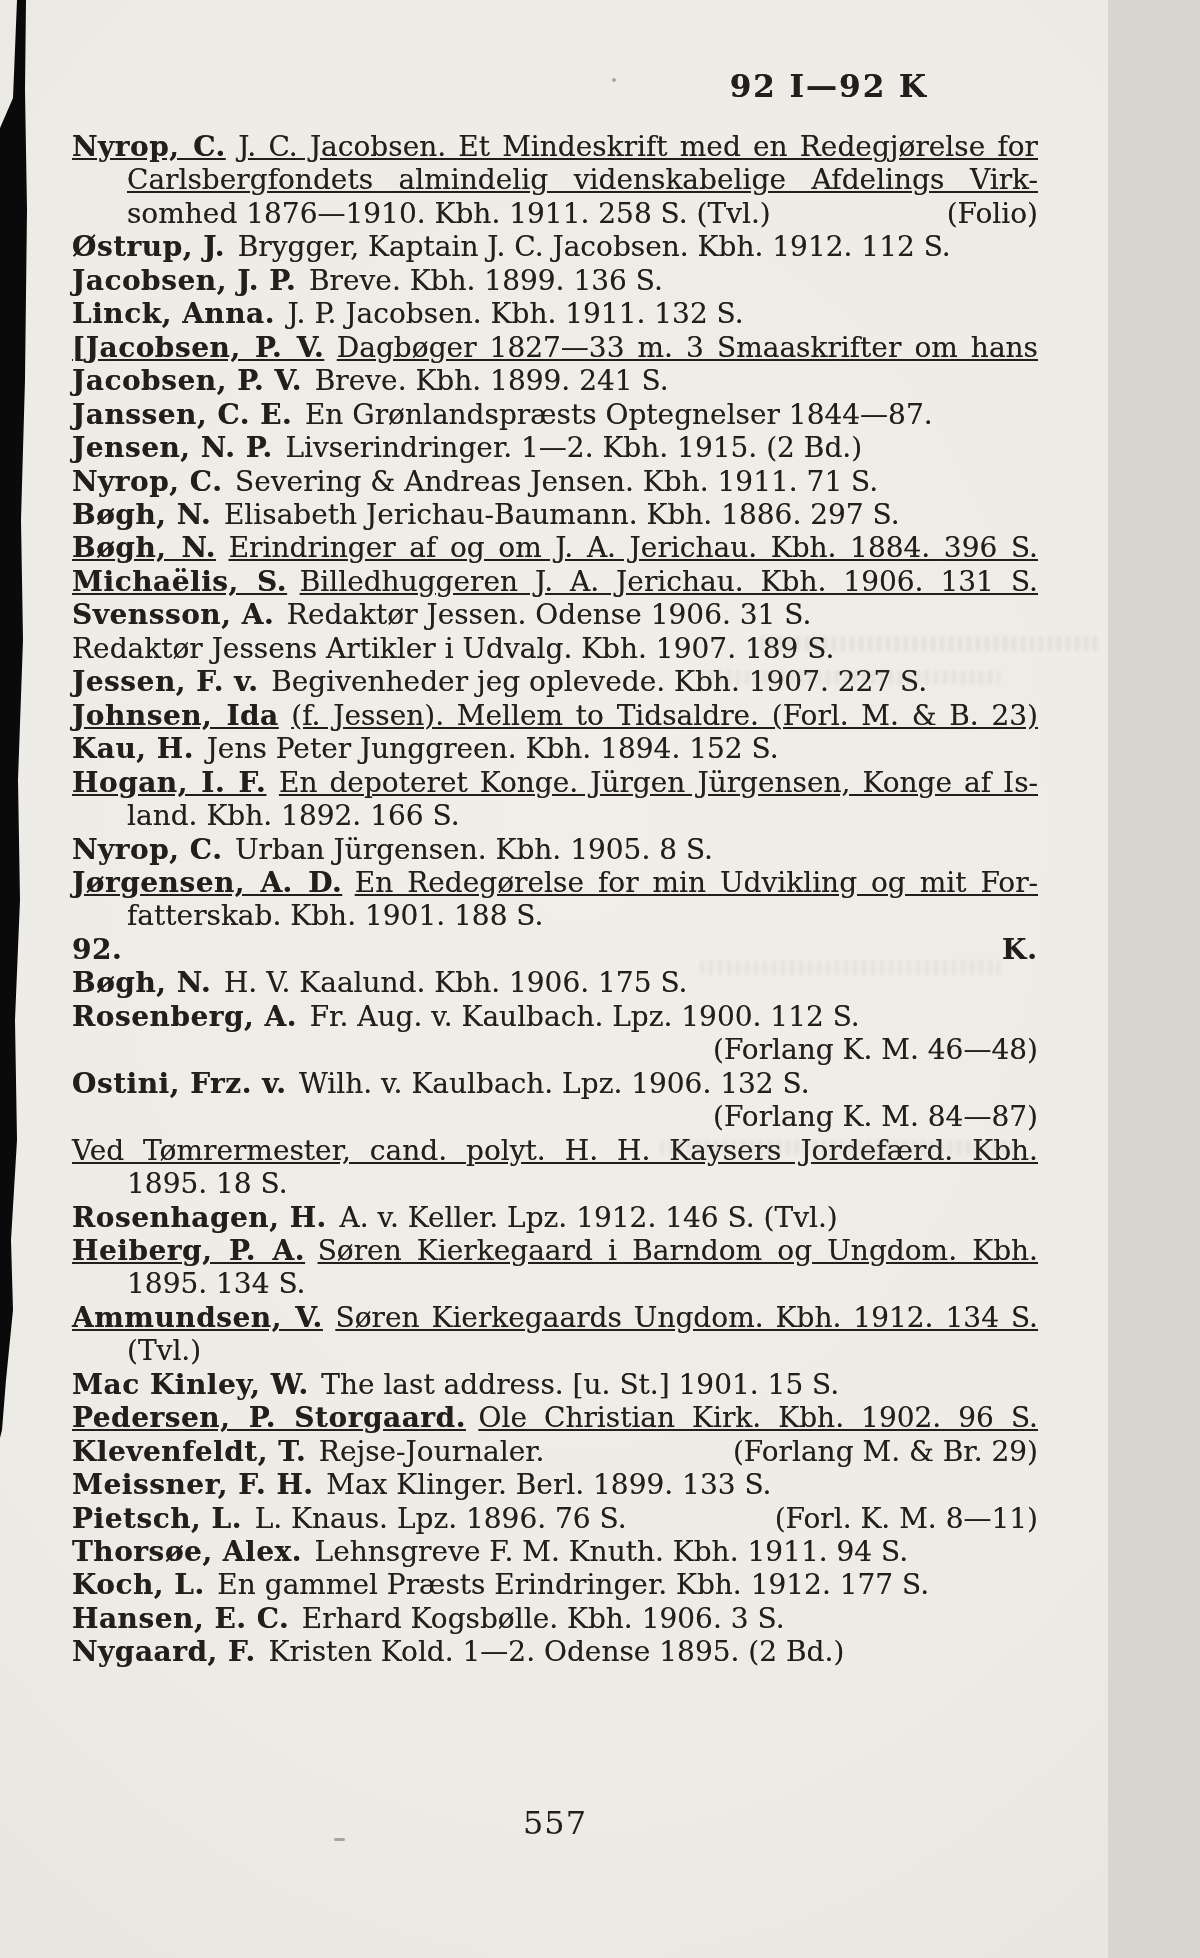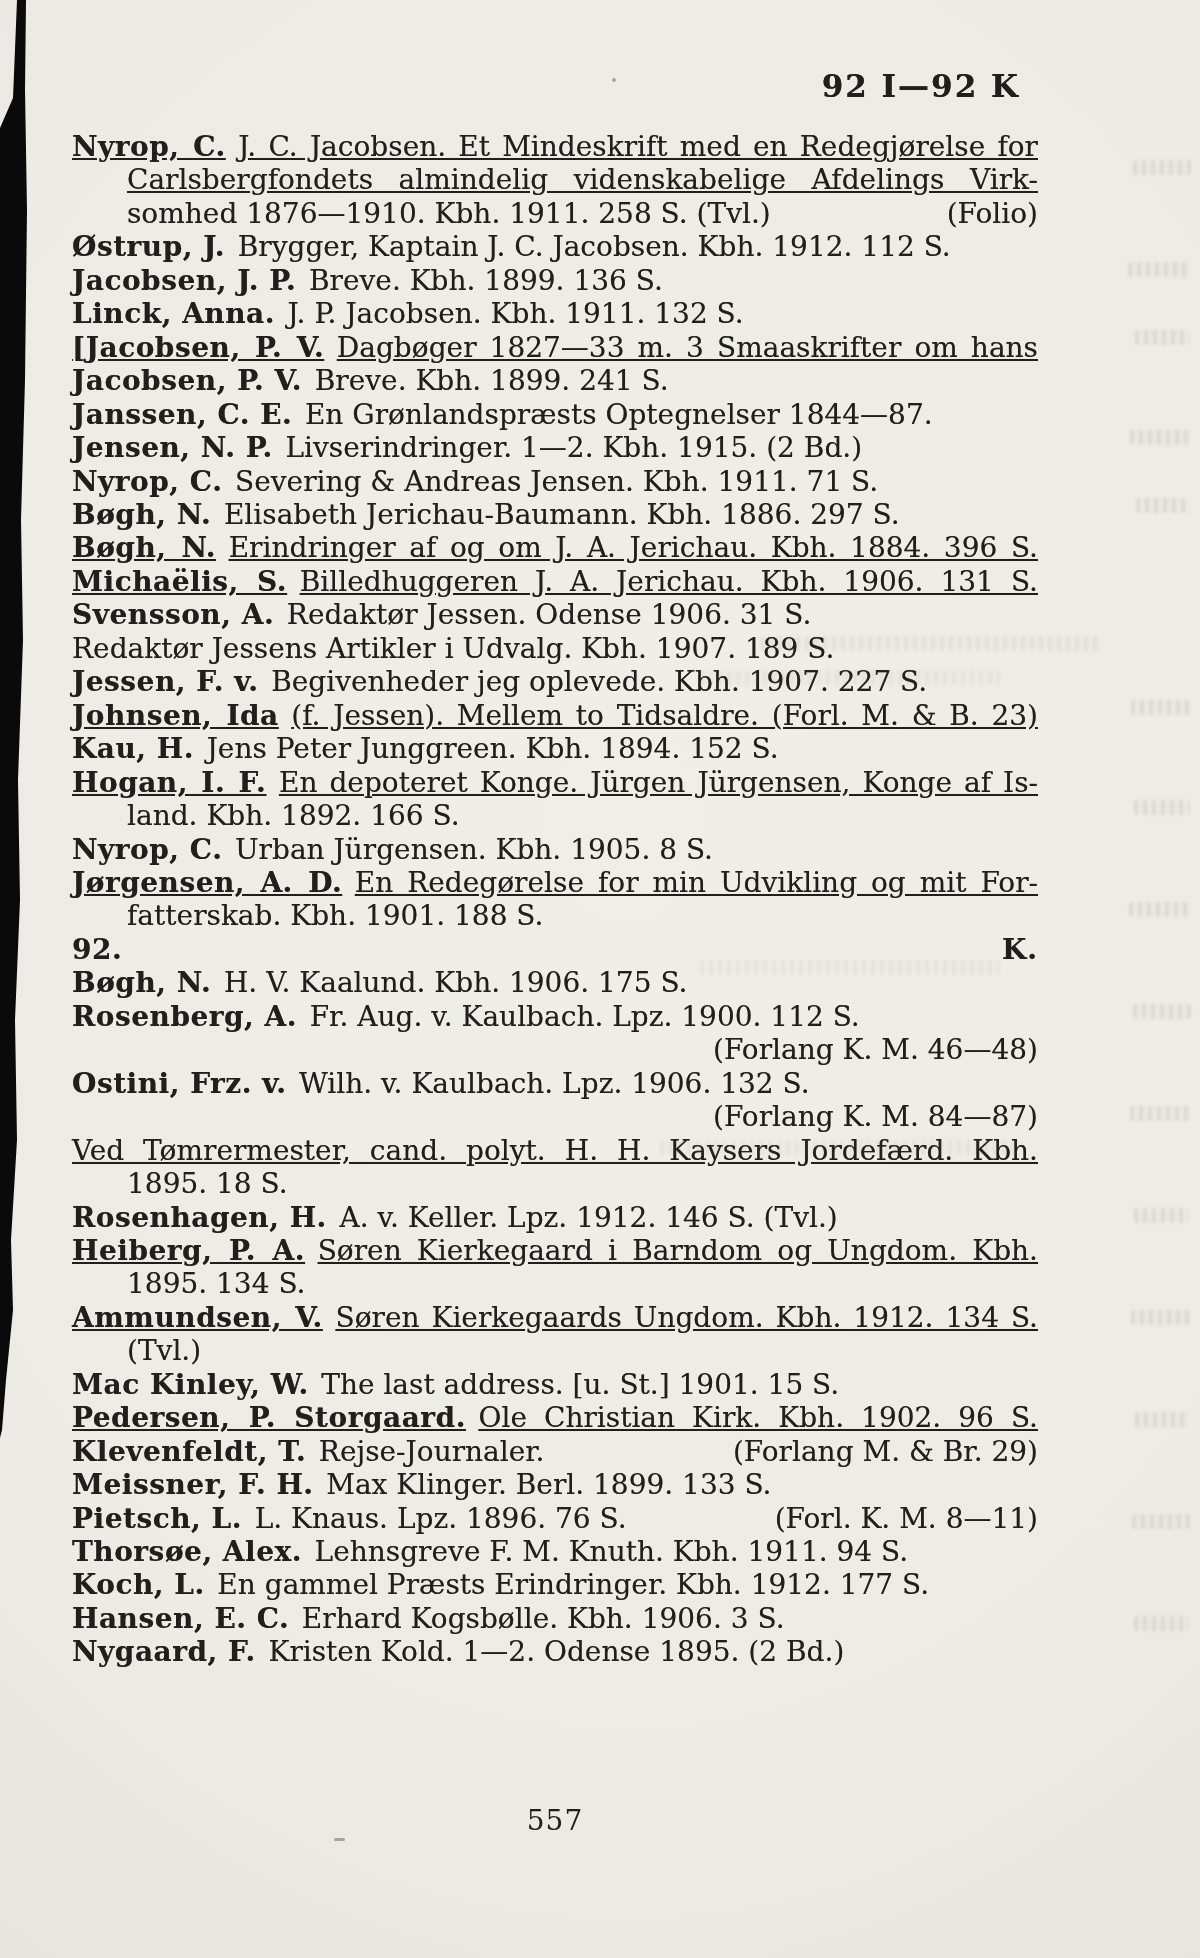--- a/index.html
+++ b/index.html
@@ -1,19 +1,19 @@
 <!DOCTYPE html>
 <html><head>
 <meta charset="utf-8">
 <style>
   html,body{margin:0;padding:0;}
   body{background:#d8d5cf;}
   #page{
     position:relative;
-    width:1200px;height:1958px;
+    width:1108px;height:1958px;
     background:
       radial-gradient(ellipse 120% 90% at 52% 42%, #f0eee9 0%, #edebe5 55%, #e6e4de 85%, #dfddd7 100%);
     overflow:hidden;
     font-family:"DejaVu Serif","Liberation Serif",serif;
     color:#211f1b;
   }
   
   #scanband{
     position:absolute;left:0;top:0;width:30px;height:1958px;
     background:#0a0a0a;
@@ -31,21 +31,21 @@
   }
   .line{white-space:nowrap;}
   .line.a-j{white-space:normal;text-align:justify;text-align-last:justify;text-justify:inter-word;text-decoration:underline;}
   .line.a-r{text-align:right;}
   .line.ind{padding-left:55px;}
   .line b.name{font-weight:bold;margin-right:.45em;letter-spacing:.5px;}
   .line .right{float:right;}
   .line .right.bold{font-weight:bold;letter-spacing:1px;}
   #pagenum{
     position:absolute;left:72px;top:1804px;width:966px;
-    text-align:center;font-size:28px;letter-spacing:1px;
+    text-align:center;font-size:32px;letter-spacing:1px;
   }
   
   .ghost{
     position:absolute;height:15px;border-radius:3px;
     background:repeating-linear-gradient(90deg, rgba(125,119,106,.34) 0 4px, rgba(125,119,106,.05) 4px 9px);
     filter:blur(1.6px);opacity:.45;
   }
   .speck{position:absolute;background:#6f6b64;border-radius:2px;opacity:.55;}
 </style>
 </head>

